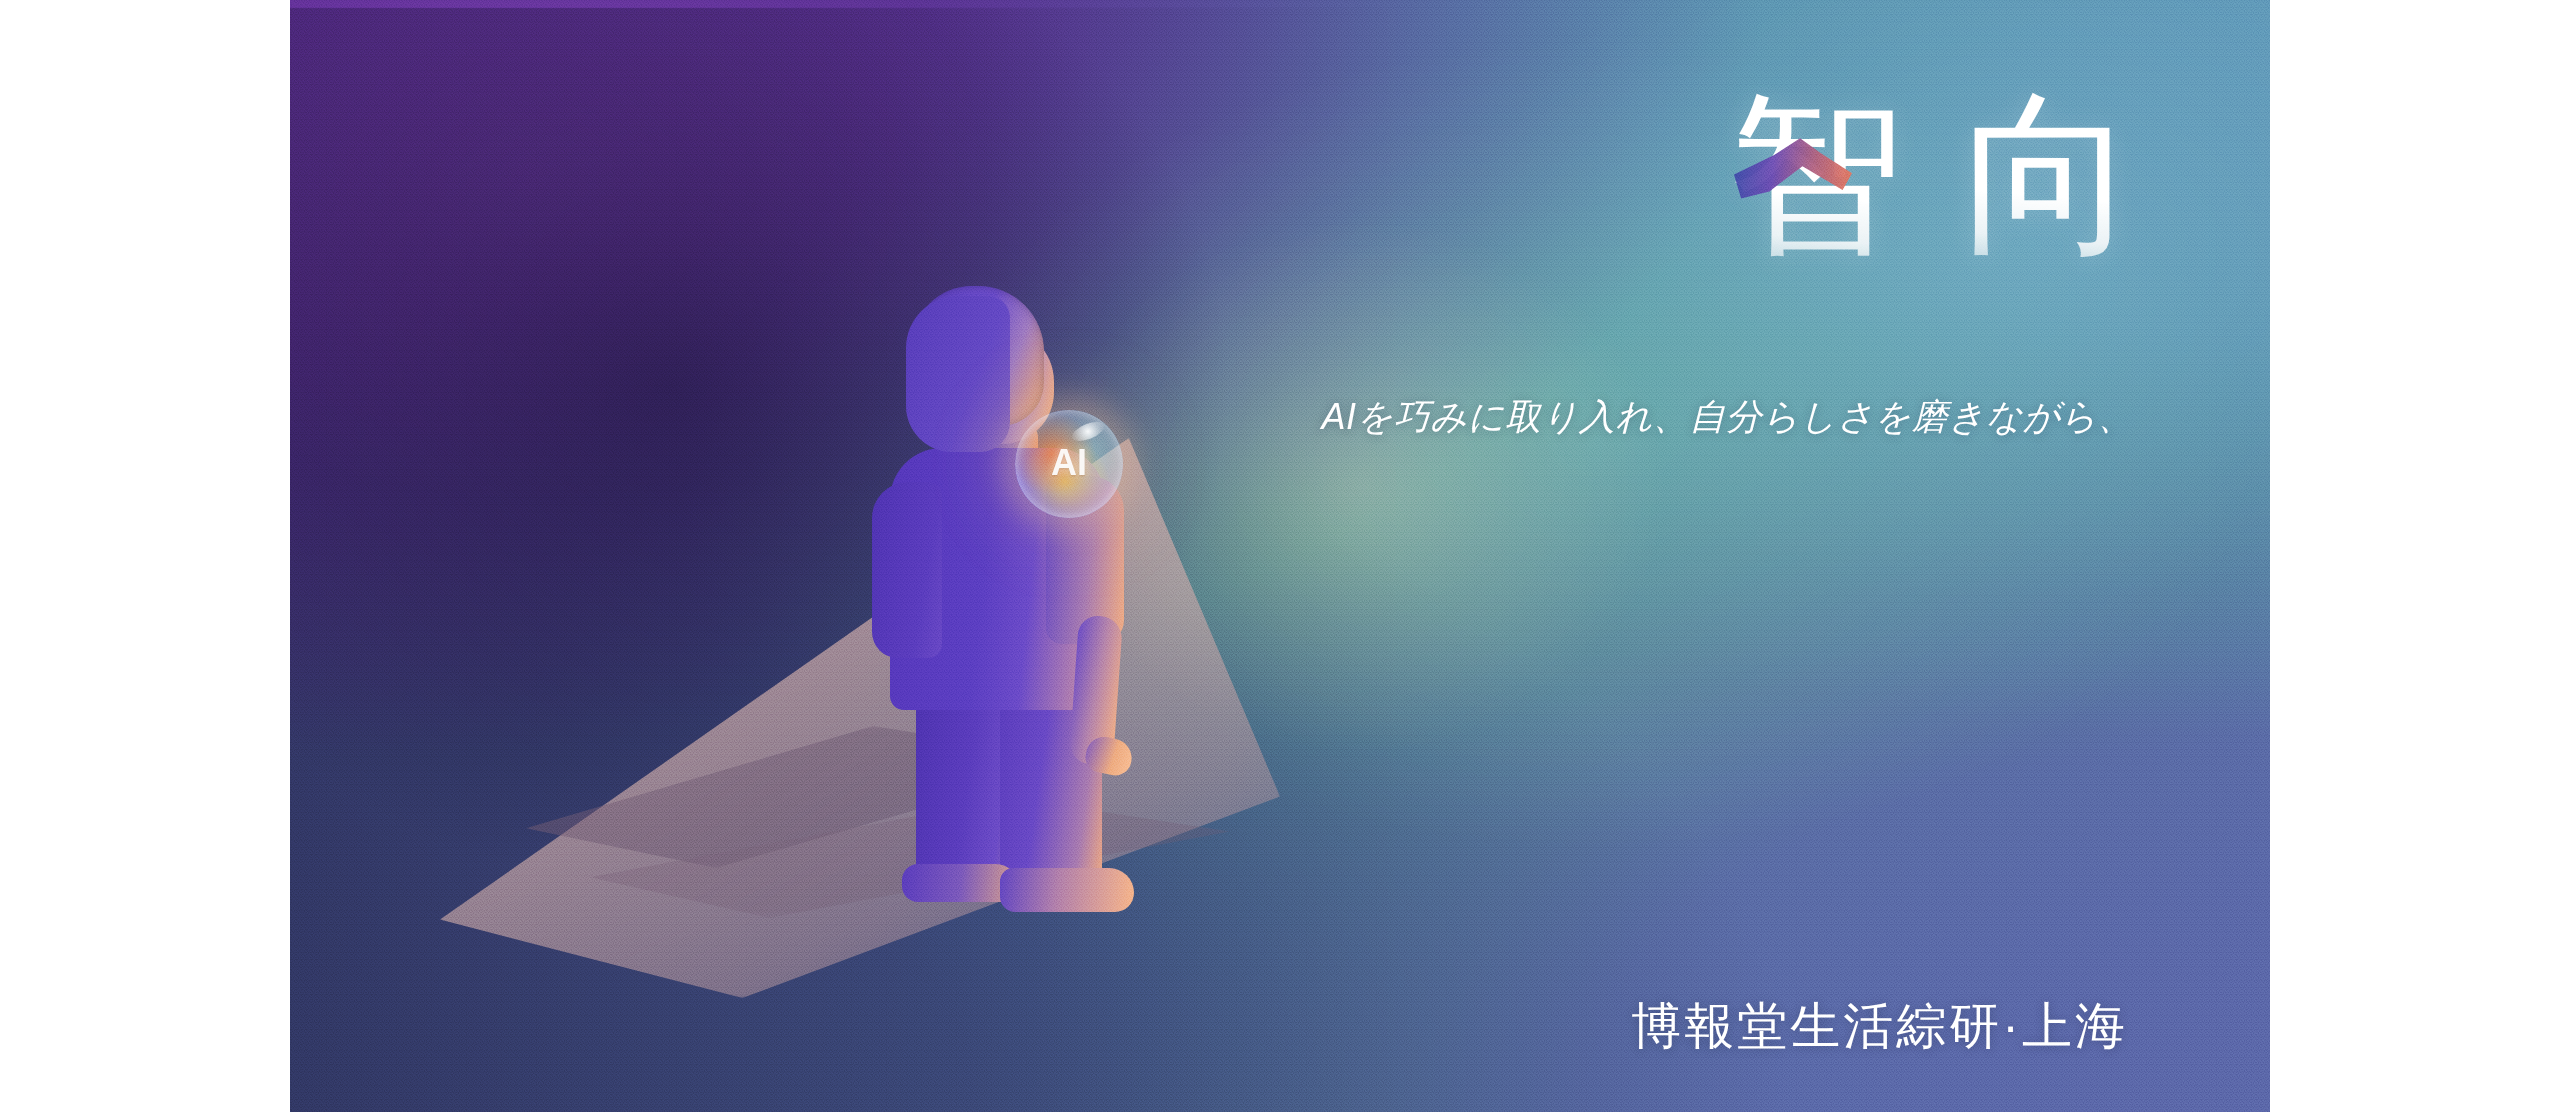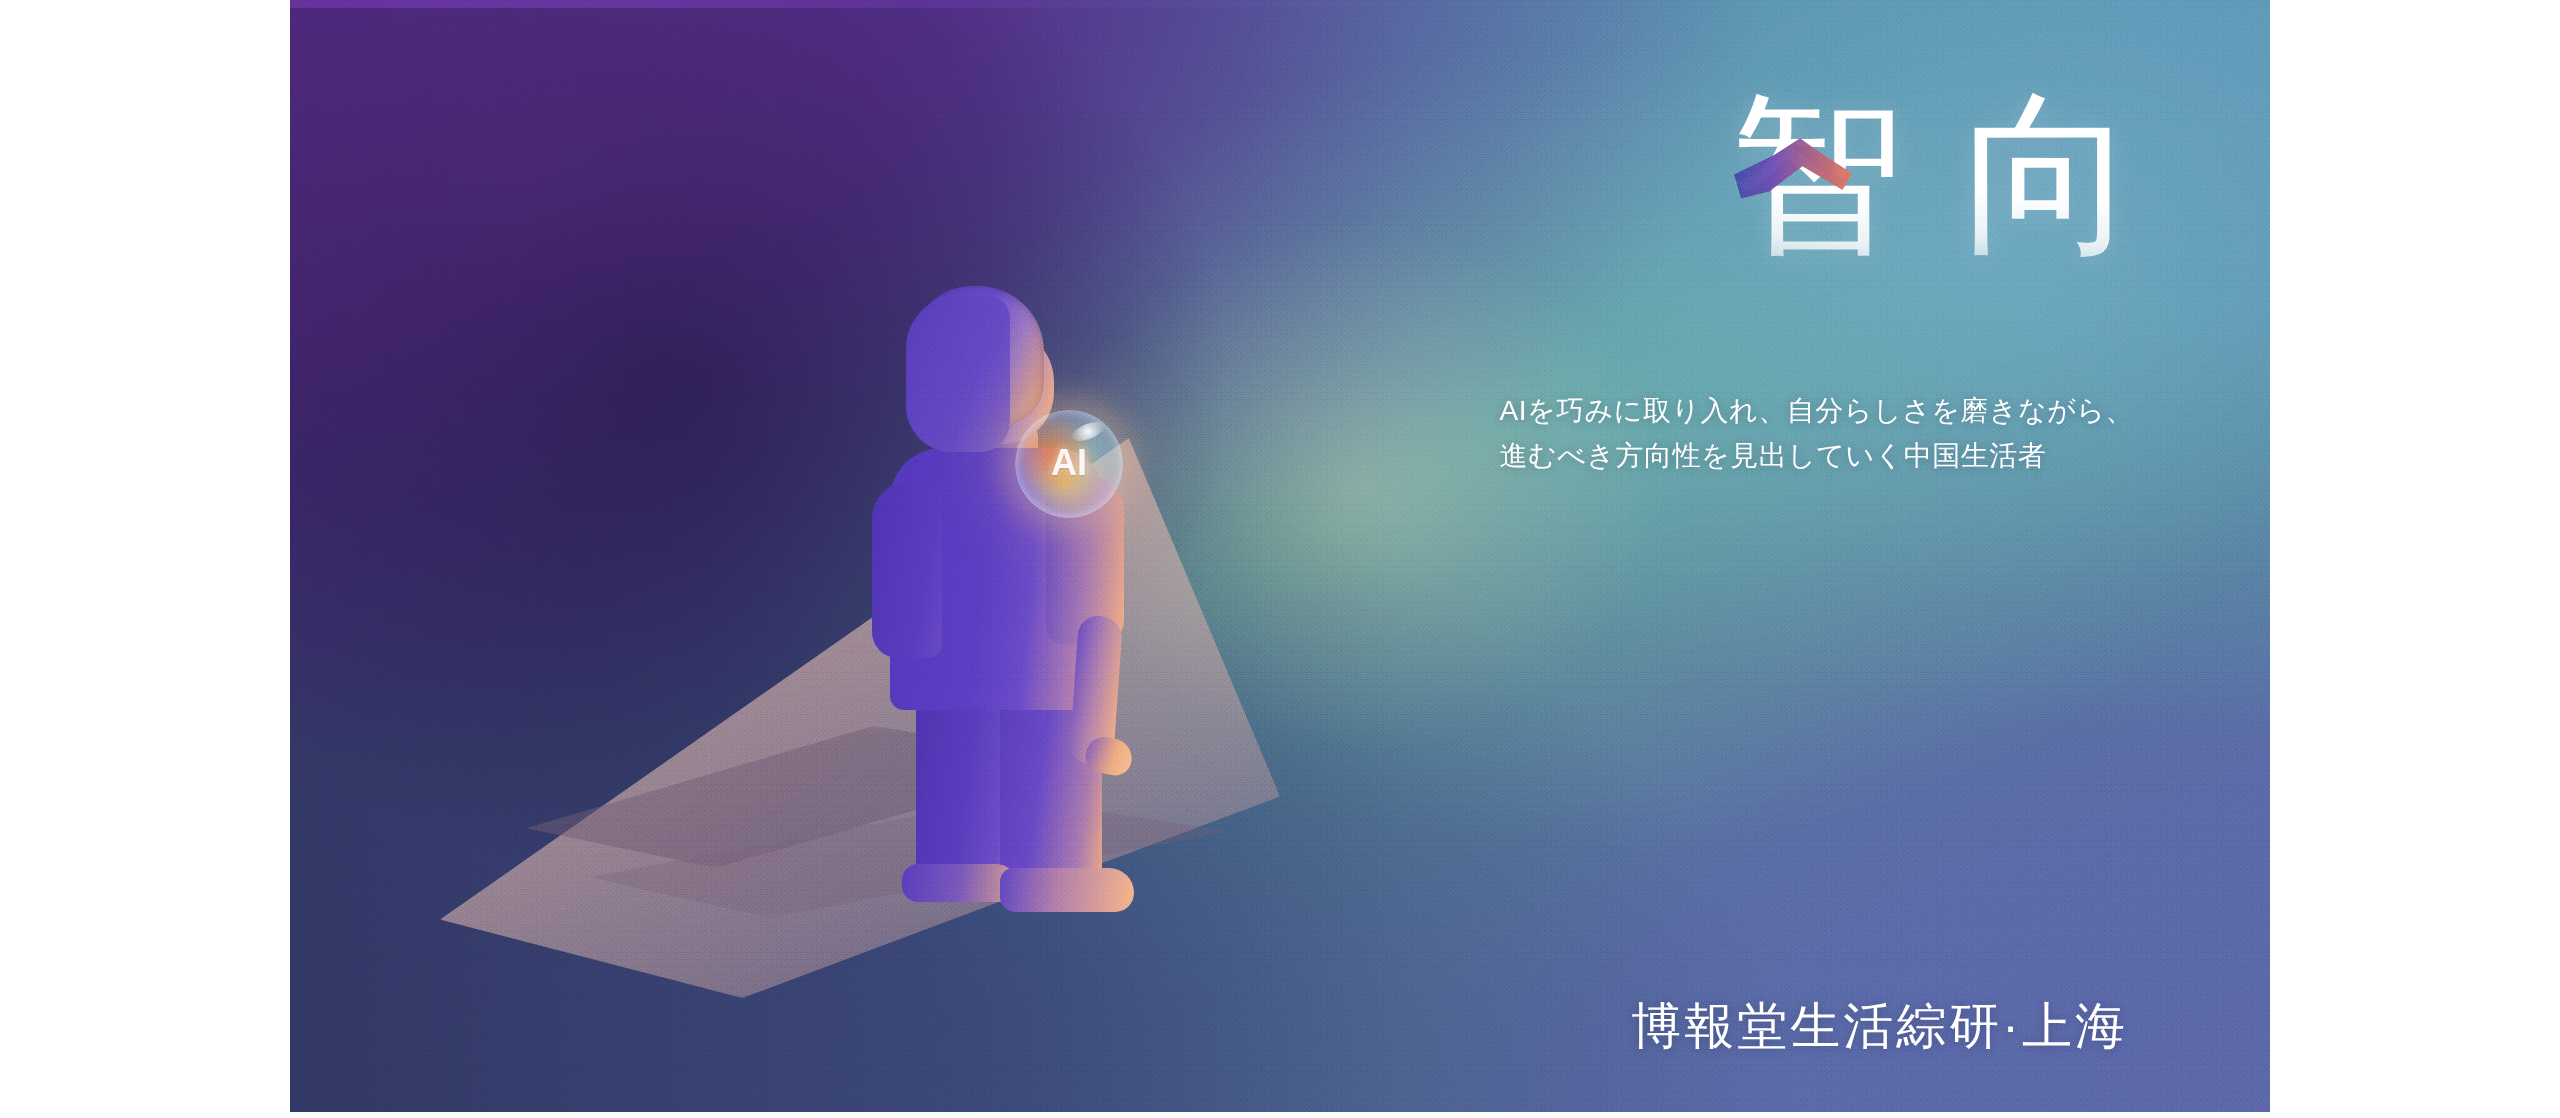--- a/index.html
+++ b/index.html
@@ -231,27 +231,28 @@
     content: "";
     position: absolute; left: 6px; top: 48px; width: 118px; height: 70px;
     clip-path: polygon(0% 58%, 34% 30%, 56% 6%, 74% 28%, 100% 56%, 92% 80%, 58% 46%, 30% 82%, 6% 92%);
     background: linear-gradient(96deg, #3b4aa8 0%, #6b4ab2 34%, #b0607f 66%, #e8785c 100%);
     pointer-events: none;
     opacity: .95;
   }
 
   .subtitle {
     position: absolute; right: 136px; top: 388px;
-    text-align: left;
+    text-align: right;
     color: #ffffff;
-    font-size: 28px;
+    font-size: 36px;
     line-height: 1.62;
     font-weight: 400;
     letter-spacing: 0.5px;
     text-shadow: 0 1px 10px rgba(22,30,60,0.30);
+    font-style: italic;
   }
   .subtitle .line { display: block; white-space: nowrap; }
 
   .brand {
     position: absolute; right: 142px; bottom: 52px;
     color: #ffffff;
     font-size: 50px;
     letter-spacing: 3px;
     font-weight: 400;
     text-shadow: 0 1px 10px rgba(22,30,60,0.32);
@@ -301,21 +302,20 @@
 
     </div>
 
     <div class="headline">
       <span class="ch accent">智</span>
       <span class="ch">向</span>
     </div>
 
     <div class="subtitle">
       <span class="line">AIを巧みに取り入れ、自分らしさを磨きながら、</span>
-      <span class="line">進むべき方向性を見出していく中国生活者</span>
     </div>
 
     <div class="brand">博報堂生活綜研·上海</div>
 
     <div class="bg-grain"></div>
 
   </div>
 </div>
 
 </body></html>

